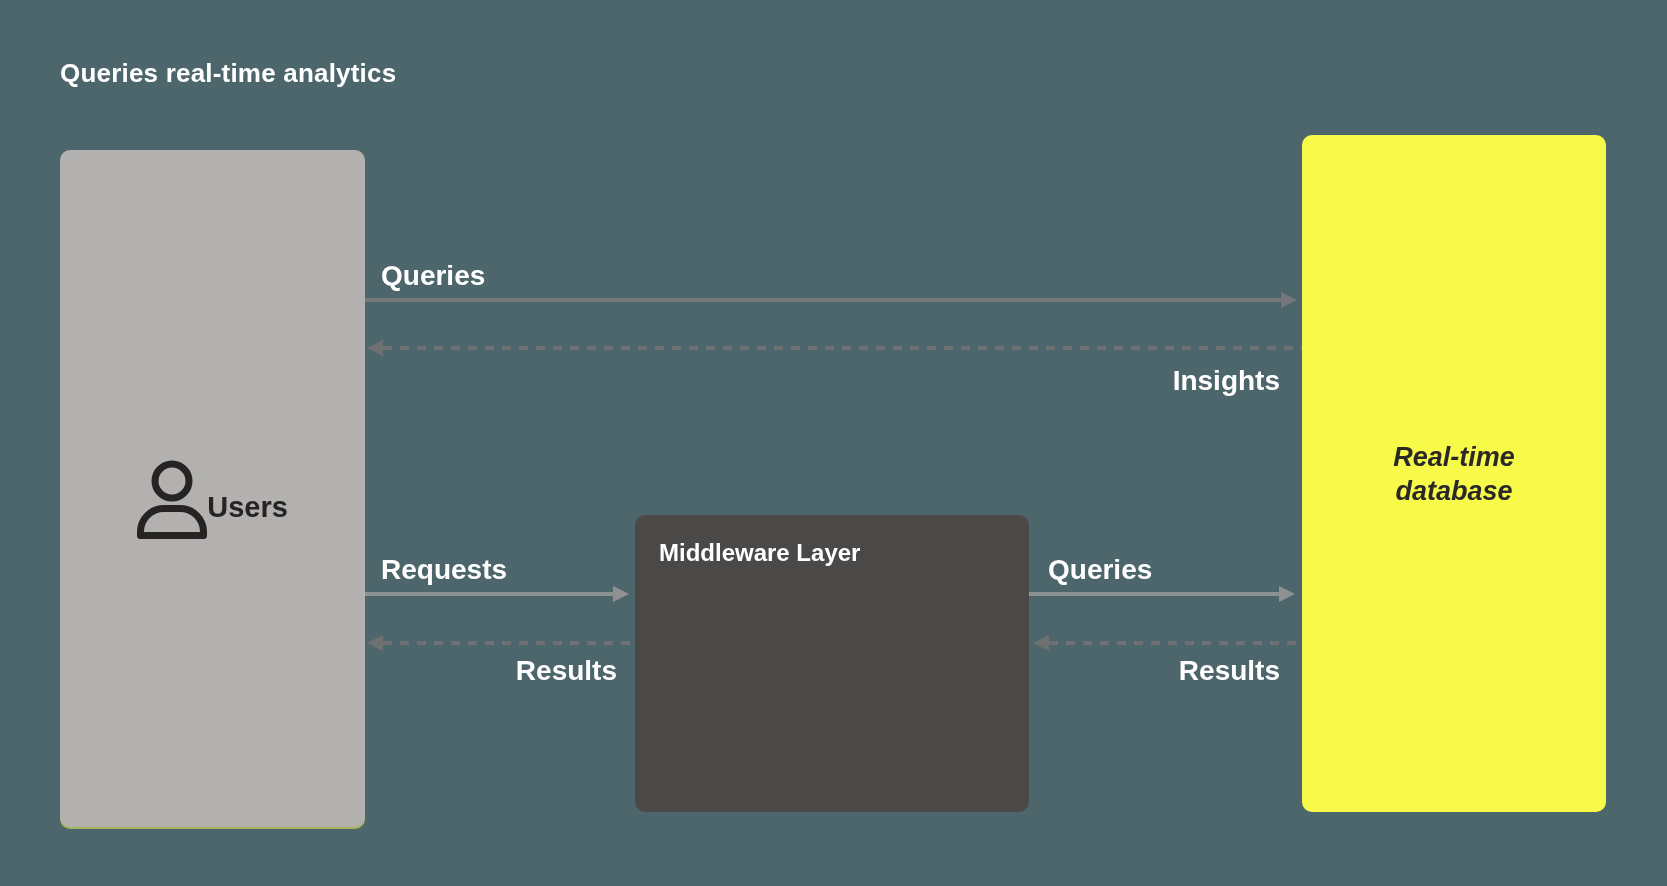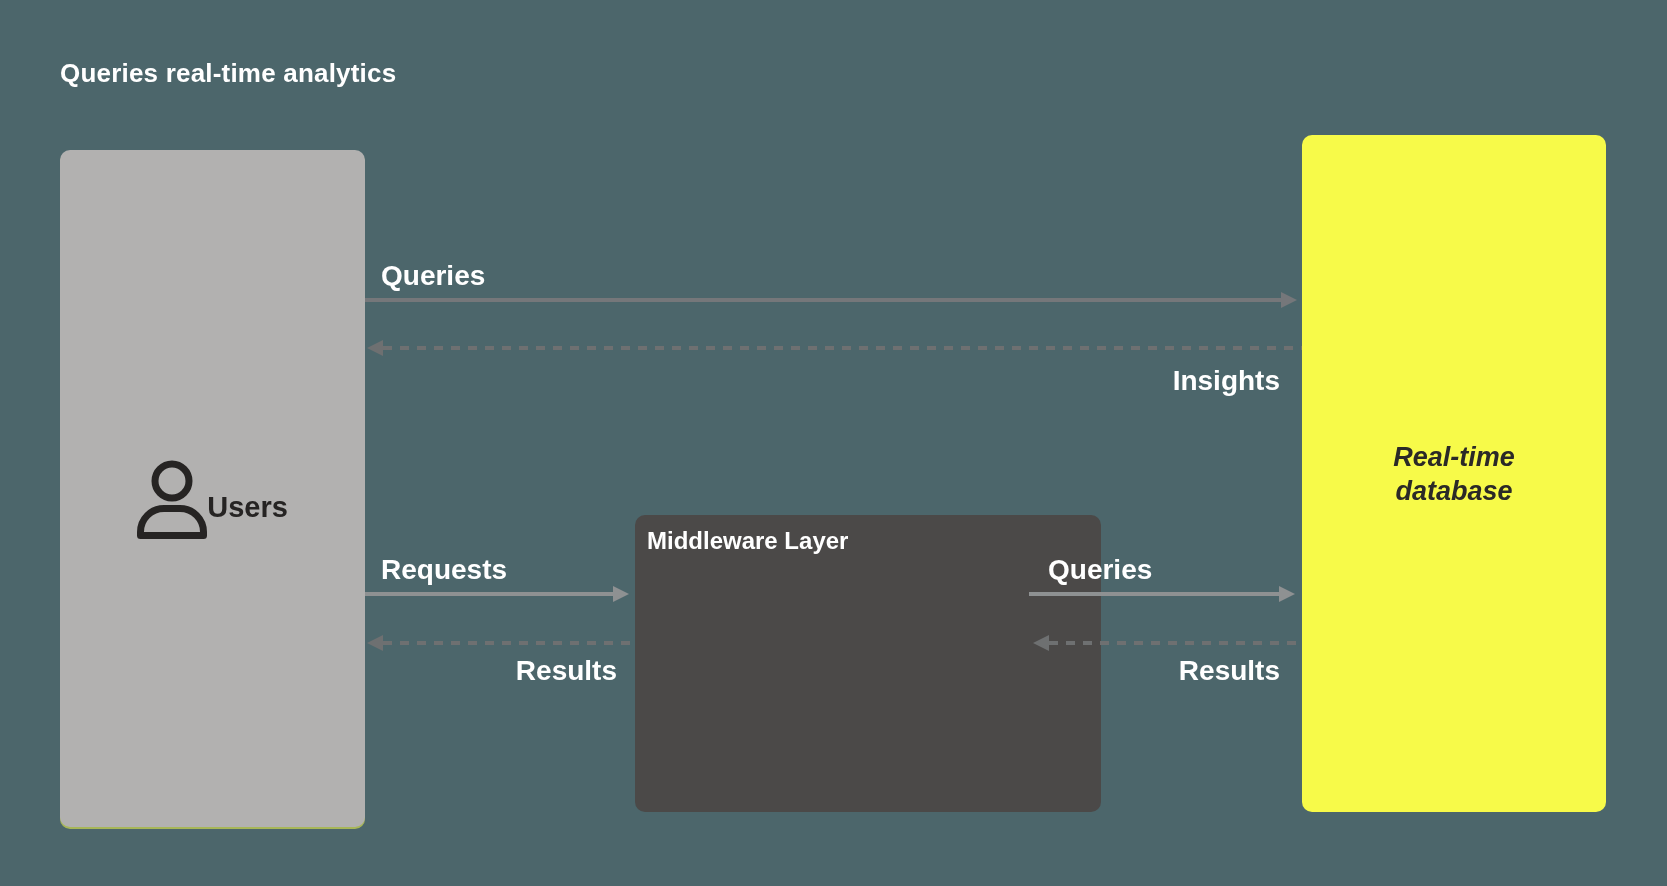--- a/index.html
+++ b/index.html
@@ -32,23 +32,23 @@
     background:var(--users-box);
     box-shadow:0 2px 0 rgba(243,248,73,.55);
     display:flex;flex-direction:row;align-items:center;justify-content:center;
     padding-top:24px;box-sizing:border-box;margin-top:15px;
   }
   .users-label{
     margin-top:14px;
     font-size:29px;font-weight:700;color:var(--dark-text);
   }
   .middleware-node{
-    left:635px;top:515px;width:466px;height:297px;
+    left:635px;top:515px;width:394px;height:297px;
     background:var(--middleware-box);
-    box-sizing:border-box;padding:12px;
+    box-sizing:border-box;padding:24px;
   }
   .middleware-label{
     font-size:24px;font-weight:700;color:var(--light-text);
   }
   .database-node{
     left:1302px;top:135px;width:304px;height:677px;
     background:var(--database-box);
     display:flex;align-items:center;justify-content:center;
   }
   .database-label{

